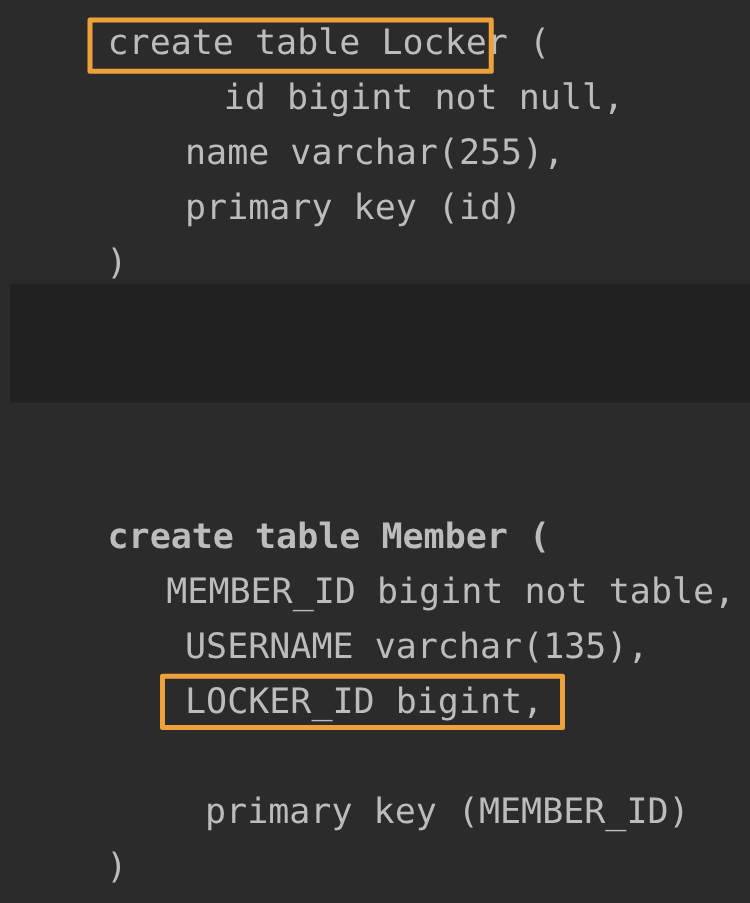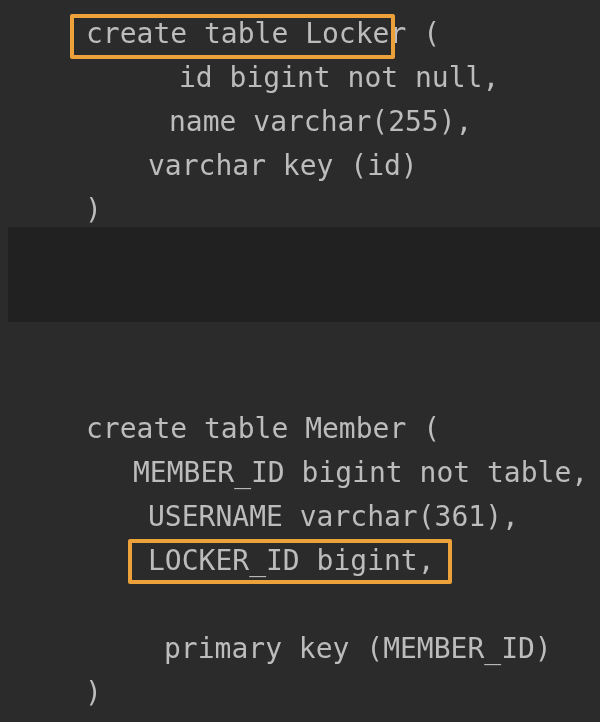--- a/index.html
+++ b/index.html
@@ -51,36 +51,36 @@
 </style>
 </head>
 <body>
 
 <div id="root">
 
   <div class="code-line" style="left:86px; top:20px;">create table Locker (</div>
 
   <div class="code-line" style="left:142px; top:64px;margin-left:37px;">id bigint not null,</div>
 
-  <div class="code-line" style="left:148px; top:108px;margin-left:21px;">name varchar(255),</div>
+  <div class="code-line" style="left:148px; top:108px;">name varchar(255),</div>
 
-  <div class="code-line" style="left:148px; top:152px;">varchar key (id)</div>
+  <div class="code-line" style="left:148px; top:152px;">primary key (id)</div>
 
   <div class="code-line" style="left:85px; top:196px;">)</div>
 
   <div class="hl-box" style="left:70px; top:14px; width:325px; height:45px;"></div>
 
   <div class="dim-band"></div>
 
 
-  <div class="code-line" style="left:86px; top:415px;">create table Member (</div>
+  <div class="code-line" style="left:86px; top:415px;font-weight:bold;">create table Member (</div>
 
   <div class="code-line" style="left:133px; top:459px;">MEMBER_ID bigint not table,</div>
 
-  <div class="code-line" style="left:148px; top:503px;">USERNAME varchar(361),</div>
+  <div class="code-line" style="left:148px; top:503px;">USERNAME varchar(135),</div>
 
   <div class="code-line" style="left:148px; top:547px;">LOCKER_ID bigint,</div>
 
 
   <div class="code-line" style="left:164px; top:635px;">primary key (MEMBER_ID)</div>
 
   <div class="code-line" style="left:85px; top:679px;">)</div>
 
   <div class="hl-box" style="left:128px; top:539px; width:324px; height:45px;"></div>
 

